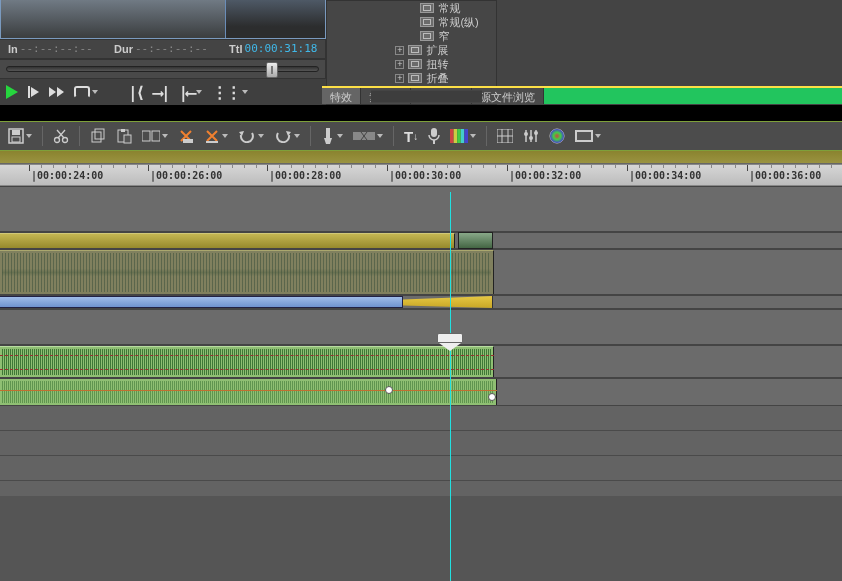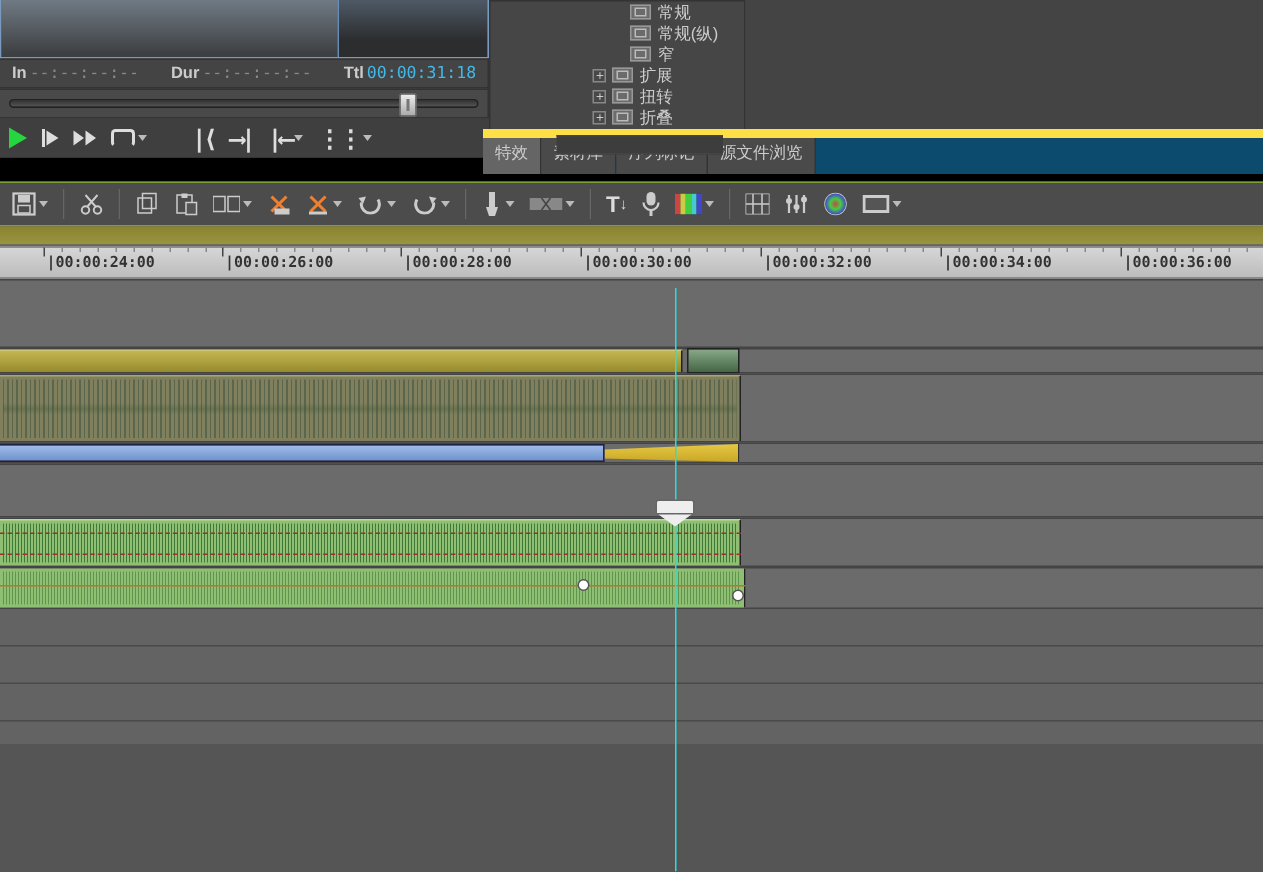--- a/index.html
+++ b/index.html
@@ -41,21 +41,21 @@
     .tree-col { width: 175px; background:#464646; border:1px solid #333; display:flex; flex-direction:column; }
     .tree-body { flex:1; overflow:hidden; padding: 0 4px; font-size:11px; }
     .tree-node { display:flex; align-items:center; gap:4px; height:14px; color:#ccc; white-space:nowrap; }
     .tw { width:9px; height:9px; border:1px solid #888; background:#484848; display:flex;align-items:center;justify-content:center; font-size:9px; line-height:1; color:#ccc; }
     .fico { width:14px;height:10px;background:#6b6b6b;border:1px solid #999;display:flex;align-items:center;justify-content:center; }
     .fico::after { content:''; width:6px;height:4px;border:1px solid #bbb; }
     .tree-scroll { height:15px; background:#4b4b4b; display:flex; align-items:center; }
     .tree-scroll .arr { width:14px;height:13px;background:#5a5a5a;border:1px solid #777;display:flex;align-items:center;justify-content:center; }
     .tree-scroll .thumb { width:30px;height:11px;background:#777;border:1px solid #999;margin-left:0; }
     .tree-scroll .track { flex:1;height:13px;background:#3d3d3d; }
-    .tabs-row { height:30px; background:#0c4a6e; display:flex; border-top:6px solid #fde047; }
+    .tabs-row { height:18px; background:#22c55e; display:flex; border-top:2px solid #fde047; }
     .tab { padding: 2px 8px; color:#ccc; border-right:1px solid #333; cursor:pointer; font-size:11px; background:#4a4a4a; }
     .tab.active { background:#656565; }
     .right-fill { flex:1; background:#444; }
     
     .black-bar { height: 16px; background:#000; }
     .hr-green { height: 1px; background: #7ea03a; }
     
     .toolbar { height: 28px; background:#4c4c4c; display:flex; align-items:center; gap:10px; padding:0 8px; }
     .toolbar .sep { width:1px; height:20px; background:#333; border-right:1px solid #666; }
     .ticon svg { display:block; }

